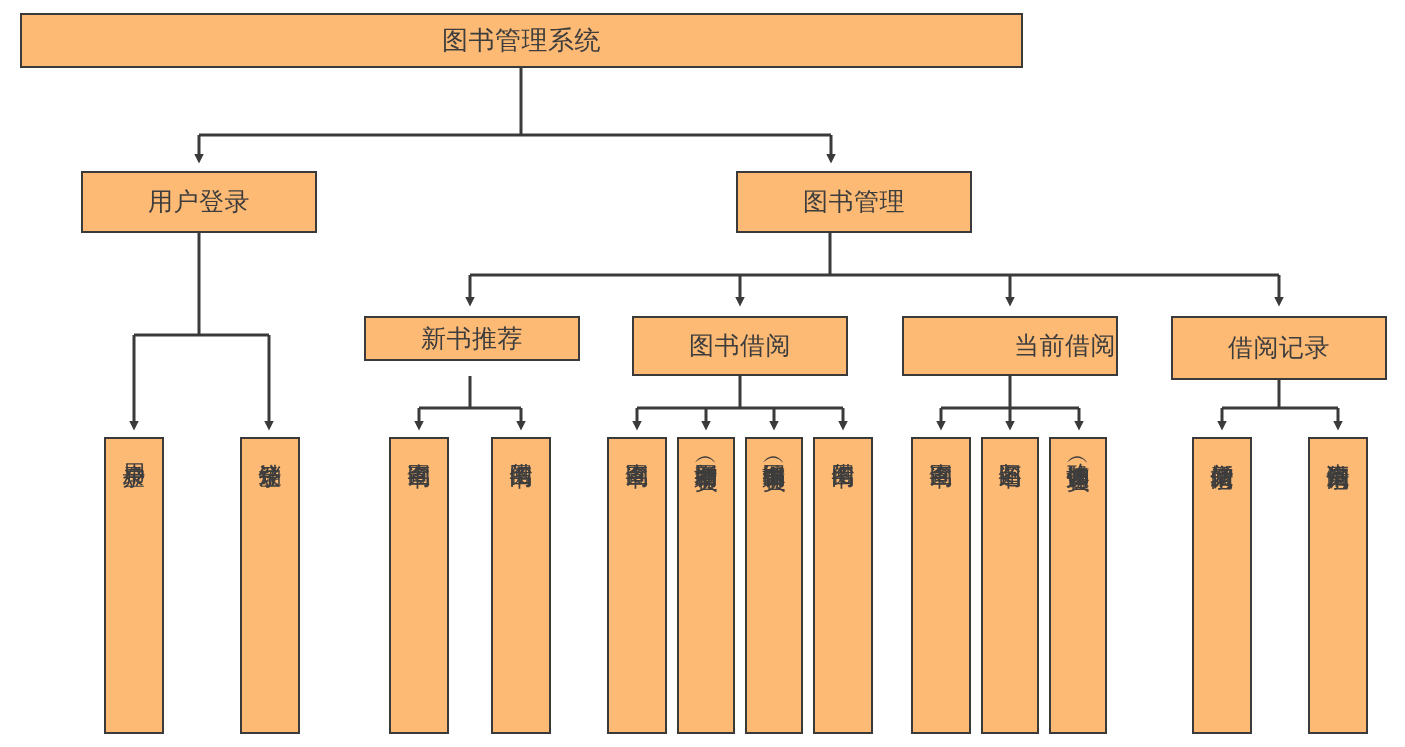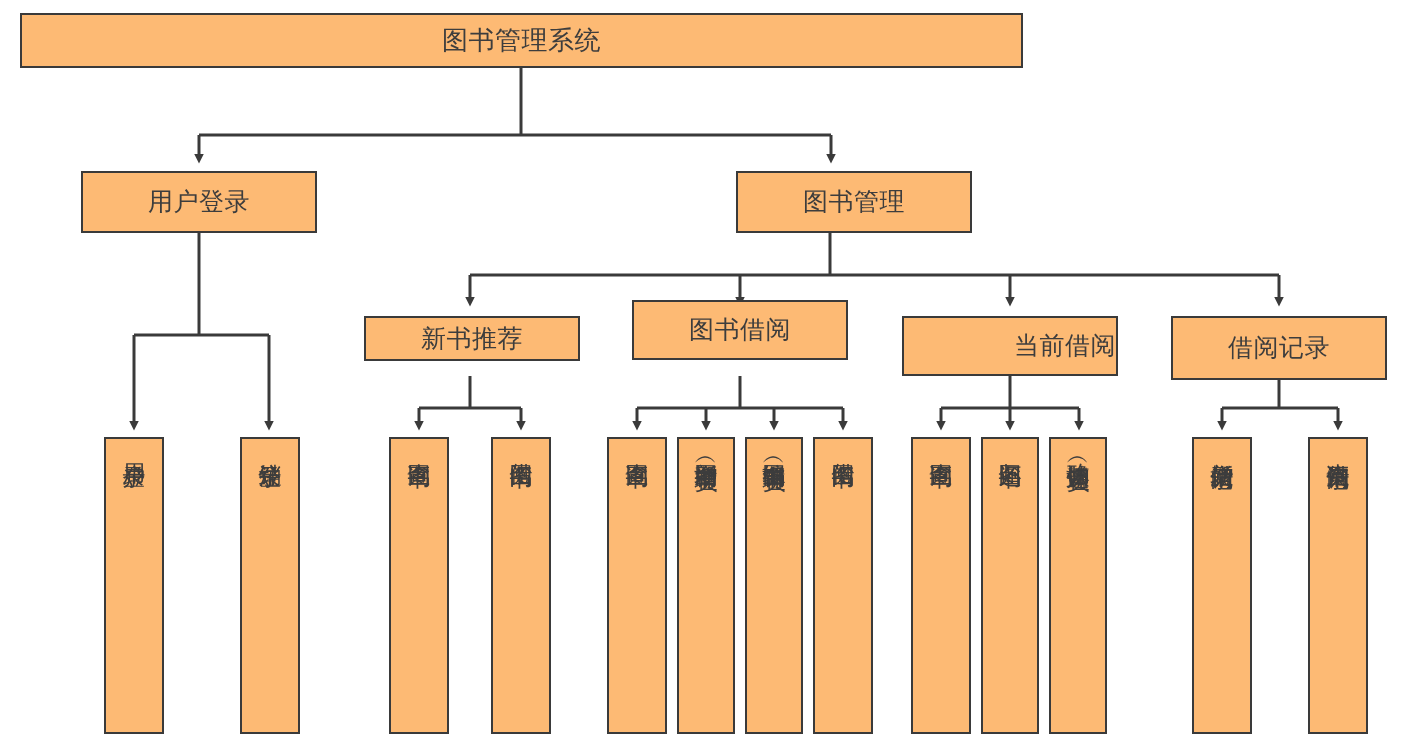--- a/index.html
+++ b/index.html
@@ -131,21 +131,21 @@
   <div class="node horiz" style="left:81px; top:171px; width:236px; height:62px;">
     <span class="label">用户登录</span>
   </div>
   <div class="node horiz" style="left:712px; top:171px; width:236px; height:62px;margin-left:24px;">
     <span class="label">图书管理</span>
   </div>
 
   <div class="node horiz" style="left:364px; top:316px; width:216px; height:45px;">
     <span class="label">新书推荐</span>
   </div>
-  <div class="node horiz" style="left:632px; top:300px; width:216px; height:60px;">
+  <div class="node horiz" style="left:632px; top:316px; width:216px; height:60px;">
     <span class="label">图书借阅</span>
   </div>
   <div class="node horiz" style="left:902px; top:316px; width:216px; height:60px;justify-content:flex-end;">
     <span class="label">当前借阅</span>
   </div>
   <div class="node horiz" style="left:1171px; top:316px; width:216px; height:64px;">
     <span class="label">借阅记录</span>
   </div>
 
   <div class="node vert" style="left:104px; top:437px; width:60px; height:297px;">

